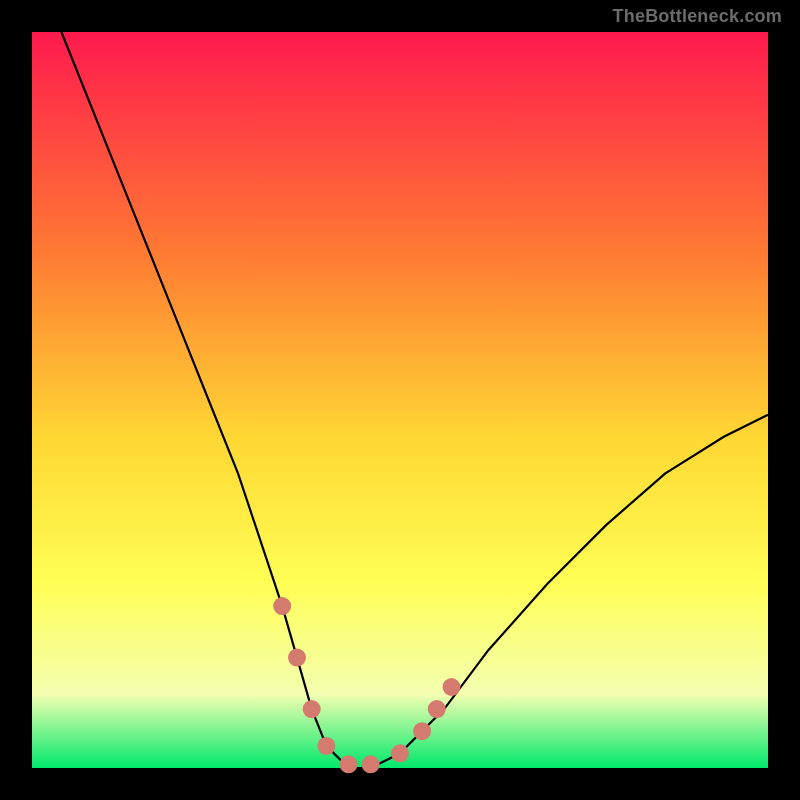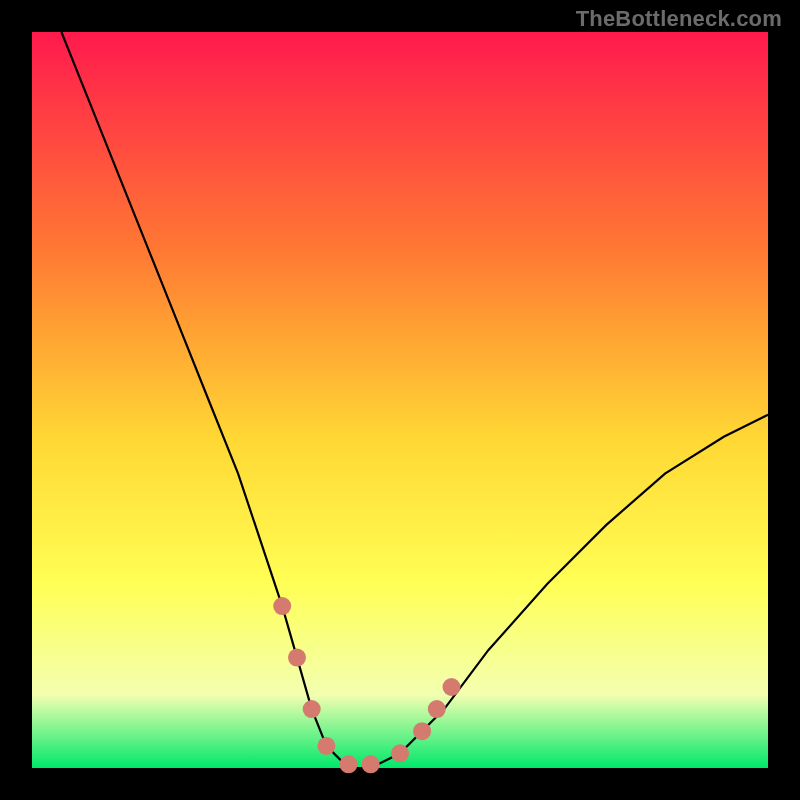--- a/index.html
+++ b/index.html
@@ -15,21 +15,21 @@
     width: 800px;
     height: 800px;
     background: #000;
   }
   .watermark {
     position: absolute;
     top: 6px;
     right: 18px;
     color: #6b6b6b;
     font-family: Arial, Helvetica, sans-serif;
-    font-size: 22px;
+    font-size: 18px;
     font-weight: 600;
     letter-spacing: 0.2px;
   }
   svg {
     position: absolute;
     top: 0;
     left: 0;
   }
 </style>
 </head>

